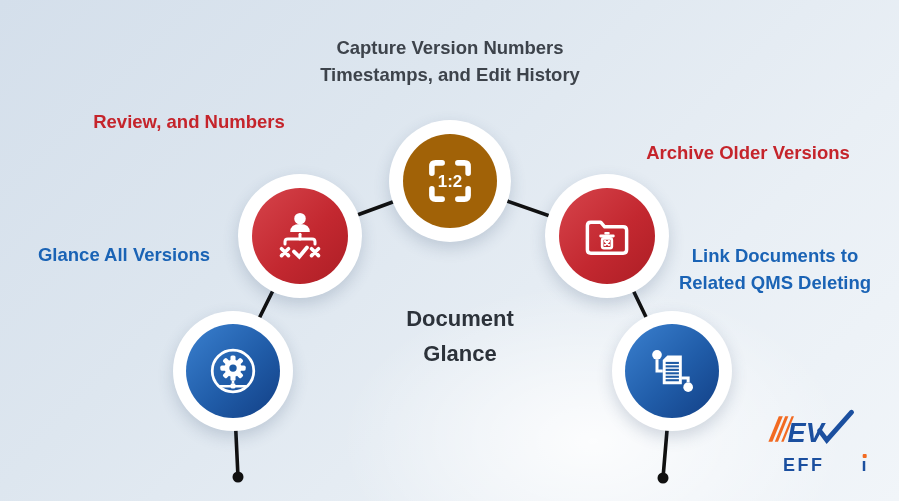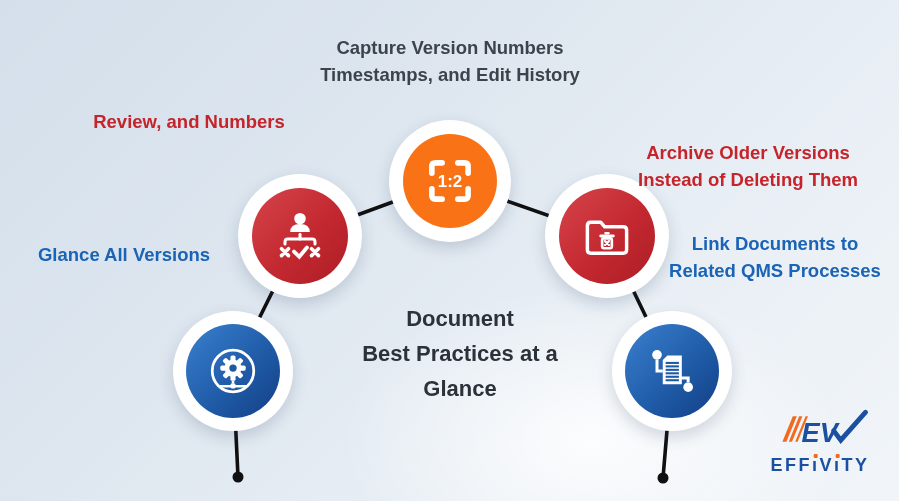--- a/index.html
+++ b/index.html
@@ -13,50 +13,50 @@
   
   .caption{position:absolute; text-align:center; font-weight:600; font-size:18.5px; line-height:27px;}
   .caption span{display:block;}
   .cap-dark{color:#3d434b;}
   .cap-red{color:#c5242b;}
   .cap-blue{color:#1a63b5;}
   #cap-capture{left:240px; top:34px;  width:420px;}
   #cap-assign {left:28px;  top:108px; width:322px;}
   #cap-archive{left:606px; top:107px; width:284px;margin-top:32px;}
   #cap-single {left:6px;   top:241px; width:236px;}
-  #cap-link   {left:656px; top:230px; width:238px;}
+  #cap-link   {left:656px; top:242px; width:238px;}
   
   .title{position:absolute; left:330px; top:301px; width:260px; text-align:center;
          font-weight:700; font-size:22px; line-height:35px; color:#2c323a;}
   .title span{display:block;}
   
   .connector{position:absolute; left:0; top:0;}
   
   .node{position:absolute; border-radius:50%; background:#ffffff;
         box-shadow:0 6px 16px rgba(45,70,105,.20);}
   .node .inner{position:absolute; border-radius:50%; display:flex; align-items:center; justify-content:center;}
   #node-version{left:389px; top:120px; width:122px; height:122px;}
-  #node-version .inner{left:14px; top:14px; width:94px; height:94px; background:#f97316;}
+  #node-version .inner{left:14px; top:14px; width:94px; height:94px; background:#a16207;}
   #node-roles{left:238px; top:174px; width:124px; height:124px;}
   #node-roles .inner{left:14px; top:14px; width:96px; height:96px;
         background:linear-gradient(135deg,#d6444b 0%, #c32830 55%, #ad1e25 100%);}
   #node-archive{left:545px; top:174px; width:124px; height:124px;}
   #node-archive .inner{left:14px; top:14px; width:96px; height:96px;
         background:linear-gradient(135deg,#d6444b 0%, #c32830 55%, #ad1e25 100%);}
   #node-system{left:173px; top:311px; width:120px; height:120px;}
   #node-system .inner{left:13px; top:13px; width:94px; height:94px;
         background:linear-gradient(135deg,#3a80cf 0%, #205ca8 55%, #123f85 100%);}
   #node-linked{left:612px; top:311px; width:120px; height:120px;}
   #node-linked .inner{left:13px; top:13px; width:94px; height:94px;
         background:linear-gradient(135deg,#3a80cf 0%, #205ca8 55%, #123f85 100%);}
   
-  .logo{position:absolute; left:746px; top:408px; width:148px; height:70px; text-align:center;}
+  .logo{position:absolute; left:746px; top:408px; width:148px; height:70px; text-align:left;}
   .logo-word{margin-top:1px; font-weight:700; font-size:18px; letter-spacing:2.5px;
              color:#1b4f9f; white-space:nowrap;}
-  .logo-word span{display:inline;}
+  .logo-word span{display:inline;margin-left:37px;}
   .logo-i{position:relative; display:inline-block; color:#1b4f9f;}
   .logo-i::after{content:""; position:absolute; left:50%; top:-1px; transform:translateX(-58%);
              width:4px; height:4px; border-radius:1px; background:#f26a21;}
 </style>
 </head>
 <body>
 
 <div class="canvas">
 
   <svg class="connector" width="899" height="501" viewBox="0 0 899 501">
@@ -162,33 +162,31 @@
 
   <div class="caption cap-dark" id="cap-capture">
     <span>Capture Version Numbers</span>
     <span>Timestamps, and Edit History</span>
   </div>
   <div class="caption cap-red" id="cap-assign">
     <span>Review, and Numbers</span>
   </div>
   <div class="caption cap-red" id="cap-archive">
     <span>Archive Older Versions</span>
-    <span>Instead of Deleting Them</span>
   </div>
   <div class="caption cap-blue" id="cap-single">
     <span>Glance All Versions</span>
   </div>
   <div class="caption cap-blue" id="cap-link">
     <span>Link Documents to</span>
-    <span>Related QMS Processes</span>
+    <span>Related QMS Deleting</span>
   </div>
 
   <div class="title">
     <span>Document</span>
-    <span>Best Practices at a</span>
     <span>Glance</span>
   </div>
 
   <div class="logo">
     <svg width="120" height="42" viewBox="0 0 150 48">
       <g fill="#f26a21">
         <polygon points="28,40 33,40 46,8 41,8"></polygon>
         <polygon points="36,40 40,40 53,8 49,8"></polygon>
         <polygon points="44,40 47,40 60,8 57,8"></polygon>
       </g>

